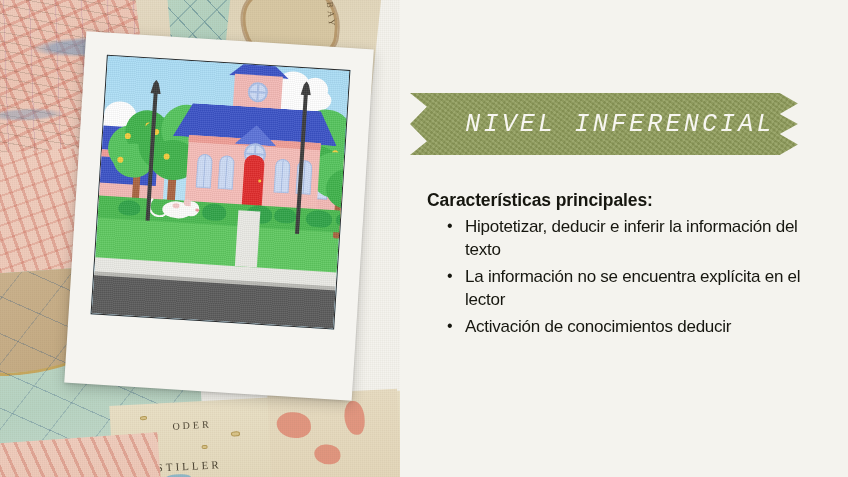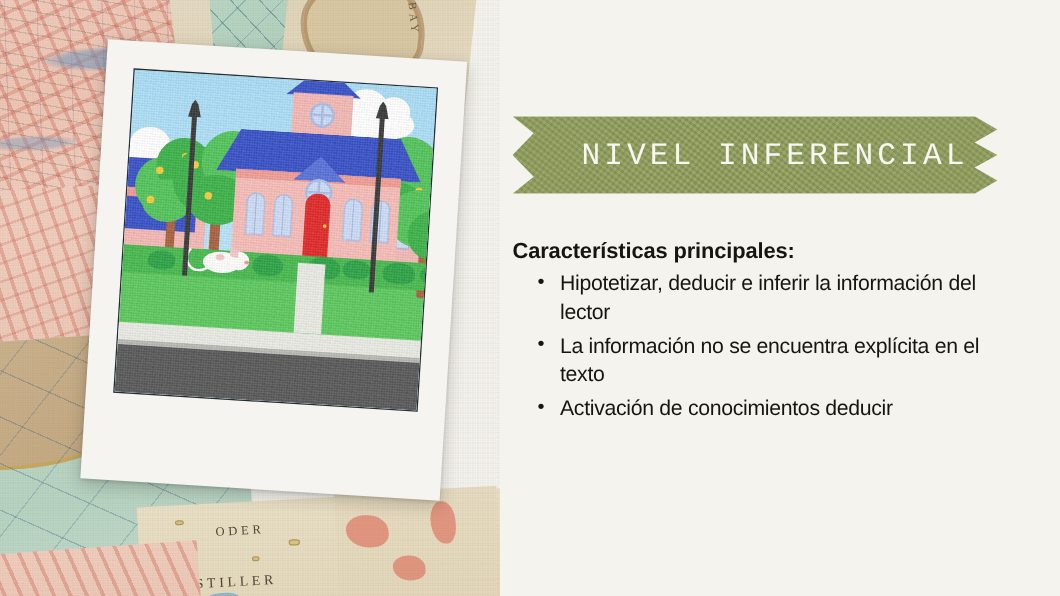--- a/index.html
+++ b/index.html
@@ -348,23 +348,24 @@
     );
     display: flex; align-items: center; justify-content: center;
   }
   .ribbon-title {
     font-family: "Liberation Mono", monospace;
     font-size: 25px;
     letter-spacing: 3.2px;
     color: #f7f6f1;
     padding-left: 16px;
     white-space: nowrap;
-  }
-
-  .body-block { position: absolute; left: 10px; top: 190px; width: 400px; }
+    font-style: italic;
+  }
+
+  .body-block { position: absolute; left: 27px; top: 190px; width: 400px; }
   .subhead {
     font-size: 17.5px; font-weight: bold; color: #16160f;
     letter-spacing: -.1px;
     margin-bottom: 3px;
   }
   ul.bullets { list-style: none; margin: 0; padding: 0; }
   ul.bullets li {
     position: relative;
     padding-left: 22px;
     margin-left: 16px;
@@ -536,20 +537,20 @@
 
   <div class="content">
 
     <div class="ribbon">
       <div class="ribbon-title">NIVEL INFERENCIAL</div>
     </div>
 
     <div class="body-block">
       <div class="subhead">Características principales:</div>
       <ul class="bullets">
-        <li>Hipotetizar, deducir e inferir la información del lector</li>
-        <li>La información no se encuentra explícita en el texto</li>
+        <li>Hipotetizar, deducir e inferir la información del texto</li>
+        <li>La información no se encuentra explícita en el lector</li>
         <li>Activación de conocimientos deducir</li>
       </ul>
     </div>
 
   </div>
 </div>
 
 </body></html>

